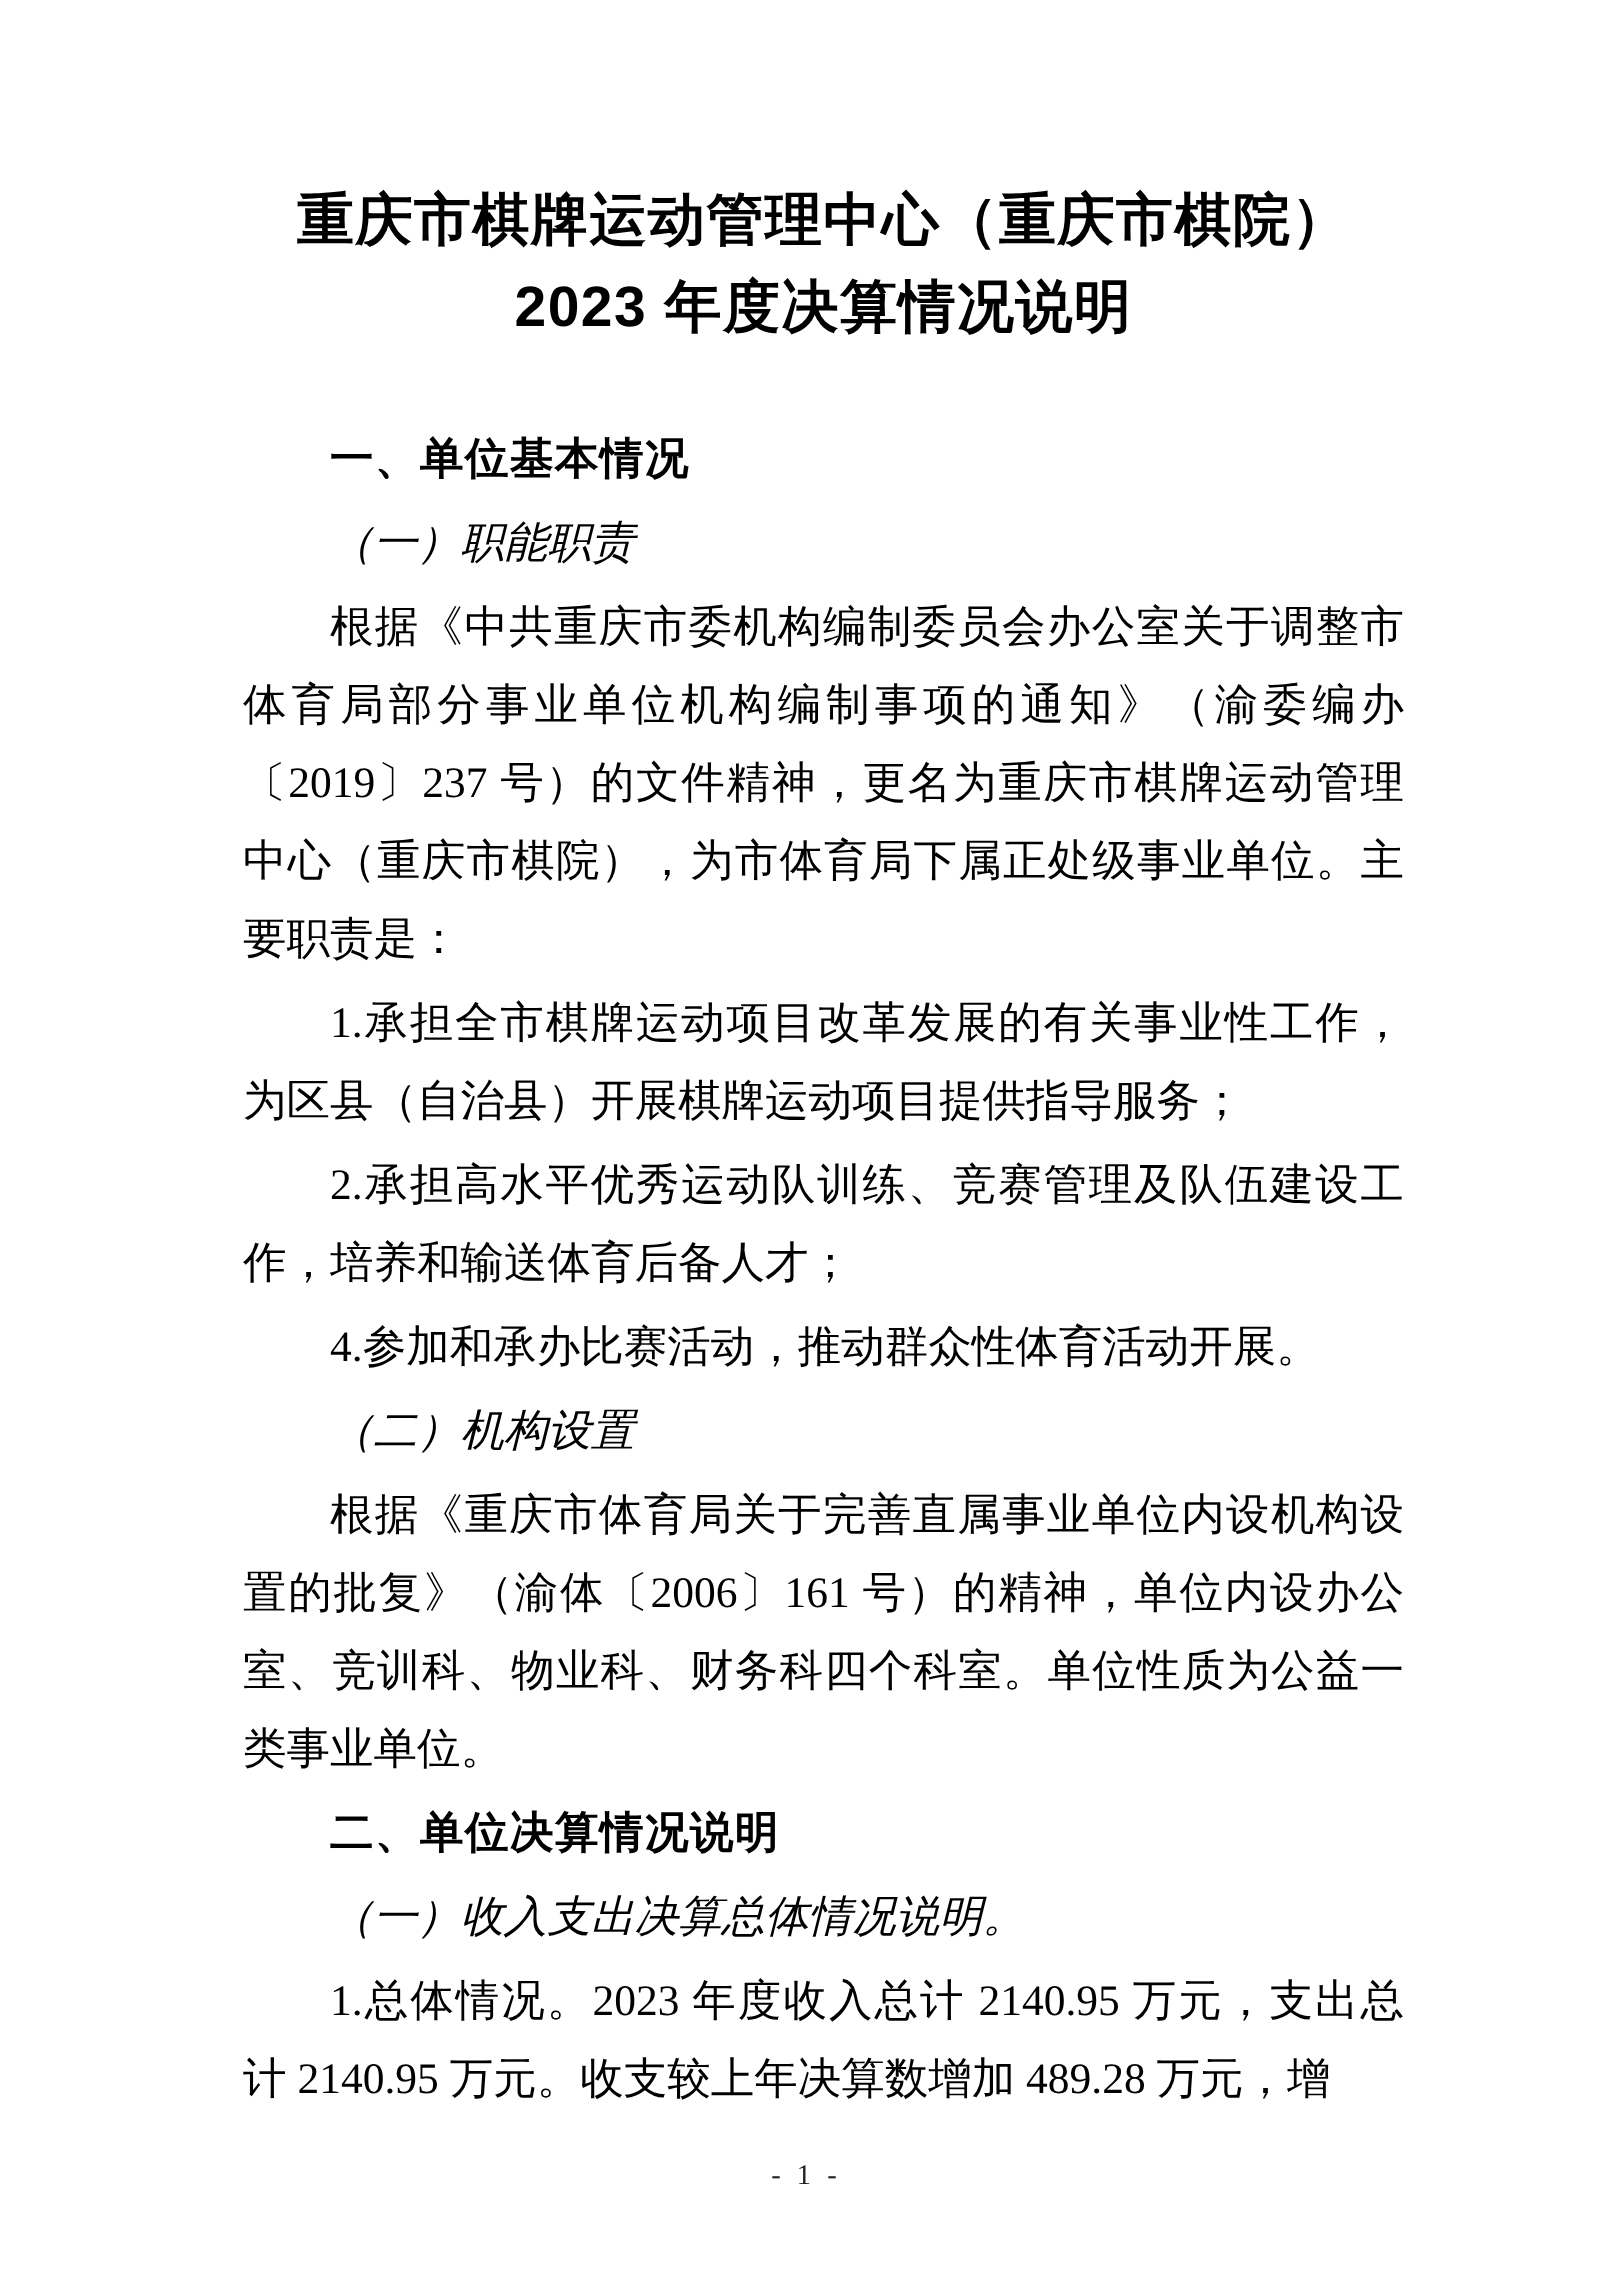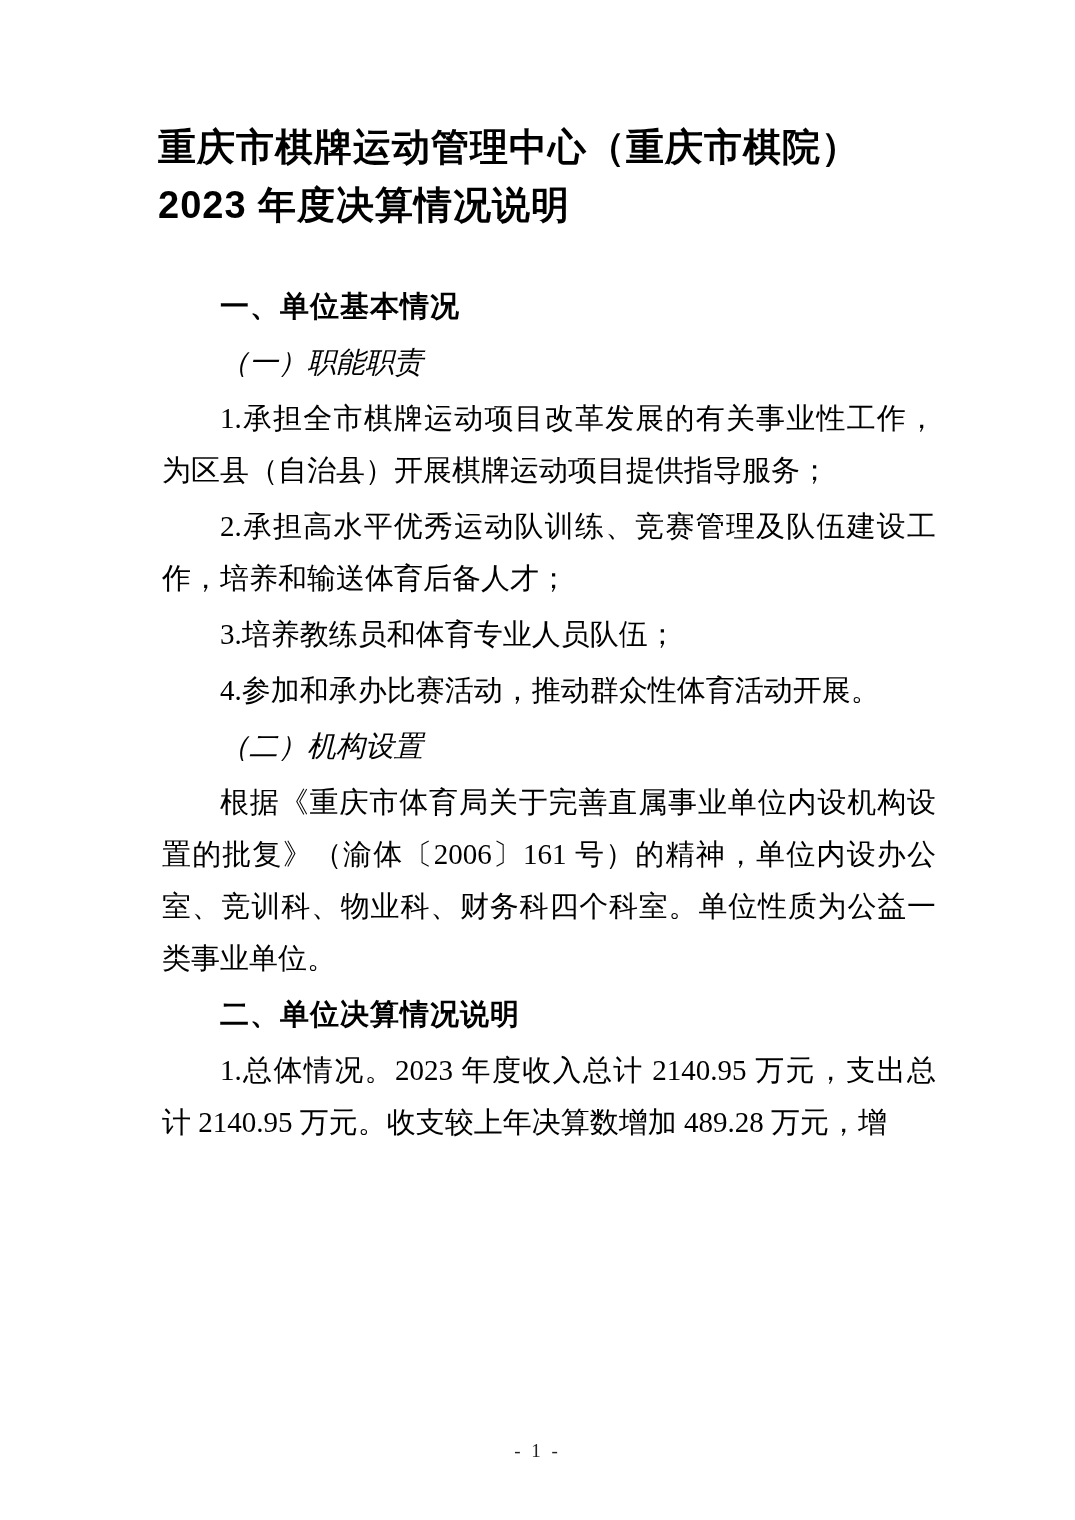--- a/index.html
+++ b/index.html
@@ -17,21 +17,21 @@
     box-sizing: border-box;
     padding: 118px 135px 0 158px;
     font-family: "Liberation Serif", "DejaVu Serif", serif;
     overflow: hidden;
   }
   .doc-title {
     font-family: "Liberation Sans", "DejaVu Sans", sans-serif;
     font-weight: bold;
     font-size: 38px;
     line-height: 58px;
-    text-align: left;
+    text-align: center;
     letter-spacing: 1px;
   }
   .doc-body {
     margin-top: 46px;
     font-size: 29px;
     line-height: 52px;
     text-align: justify;
   }
   .doc-body p {
     margin: 4px;
@@ -63,25 +63,26 @@
 <div class="page">
 
   <div class="doc-title">
     <div>重庆市棋牌运动管理中心（重庆市棋院）</div>
     <div>2023 年度决算情况说明</div>
   </div>
 
   <div class="doc-body">
     <p class="h-bold">一、单位基本情况</p>
     <p class="h-kaiti">（一）职能职责</p>
+    <p>根据《中共重庆市委机构编制委员会办公室关于调整市体育局部分事业单位机构编制事项的通知》（渝委编办〔2019〕237 号）的文件精神，更名为重庆市棋牌运动管理中心（重庆市棋院），为市体育局下属正处级事业单位。主要职责是：</p>
     <p>1.承担全市棋牌运动项目改革发展的有关事业性工作，为区县（自治县）开展棋牌运动项目提供指导服务；</p>
     <p>2.承担高水平优秀运动队训练、竞赛管理及队伍建设工作，培养和输送体育后备人才；</p>
-    <p>3.培养教练员和体育专业人员队伍；</p>
     <p>4.参加和承办比赛活动，推动群众性体育活动开展。</p>
     <p class="h-kaiti">（二）机构设置</p>
     <p>根据《重庆市体育局关于完善直属事业单位内设机构设置的批复》（渝体〔2006〕161 号）的精神，单位内设办公室、竞训科、物业科、财务科四个科室。单位性质为公益一类事业单位。</p>
     <p class="h-bold">二、单位决算情况说明</p>
+    <p class="h-kaiti">（一）收入支出决算总体情况说明。</p>
     <p>1.总体情况。2023 年度收入总计 2140.95 万元，支出总计 2140.95 万元。收支较上年决算数增加 489.28 万元，增</p>
   </div>
 
   <div class="page-footer">- 1 -</div>
 
 </div>
 
 </body></html>

